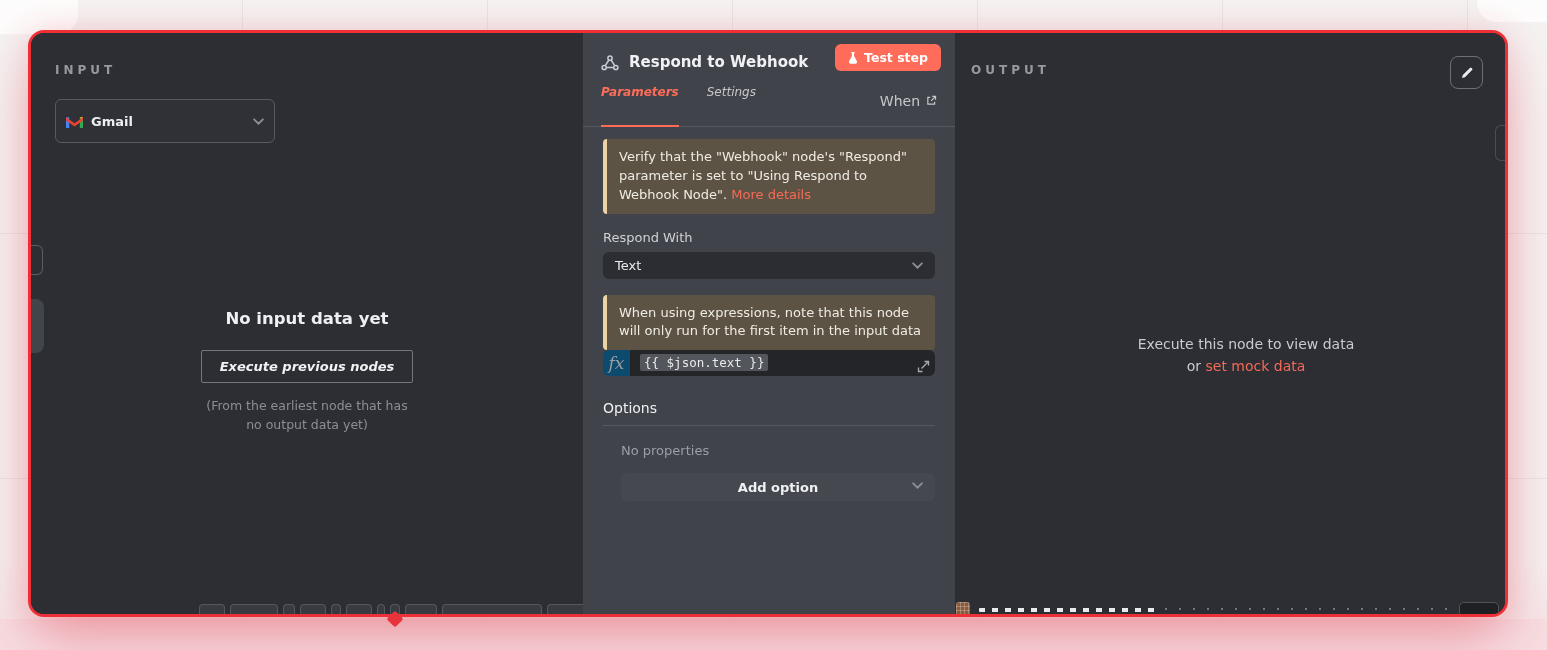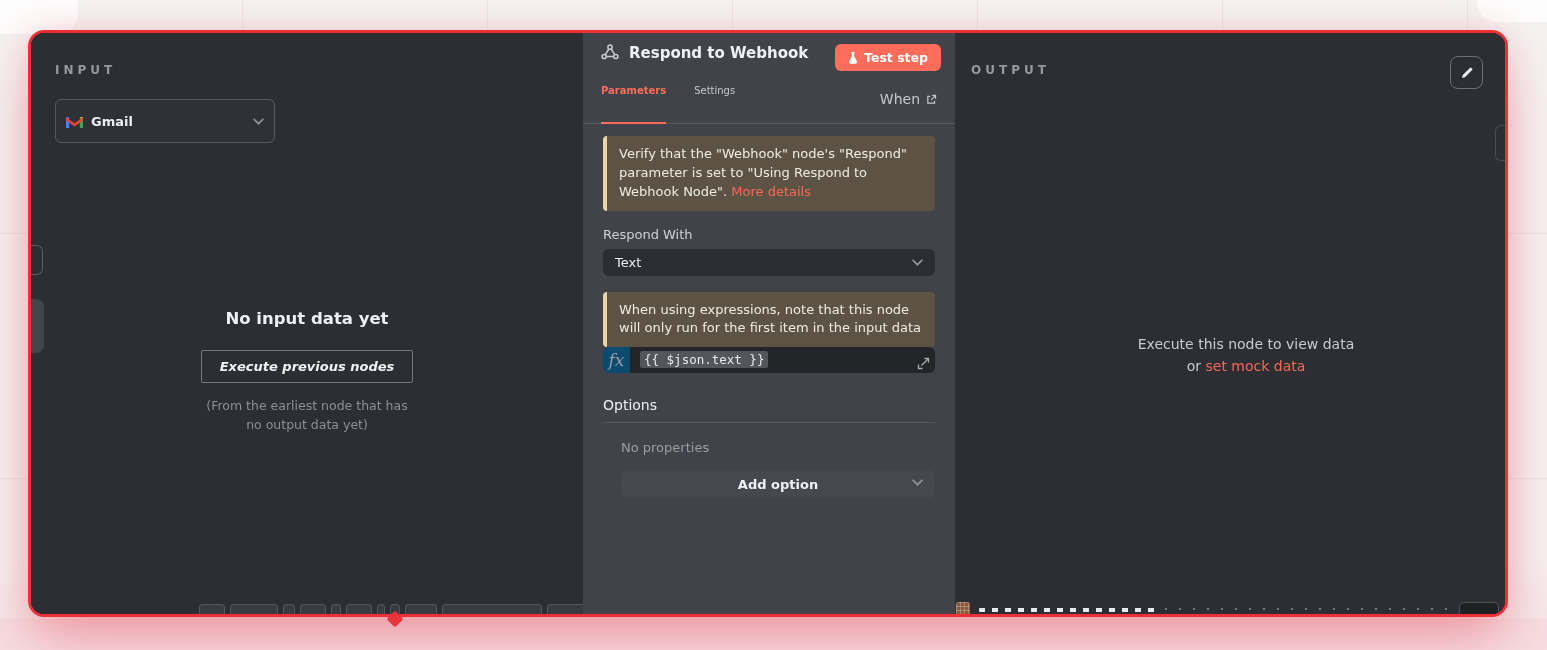--- a/index.html
+++ b/index.html
@@ -55,30 +55,30 @@
 
   .input-pills { position:absolute; bottom:0; left:168px; right:-40px; height:10px; display:flex; gap:5px; overflow:hidden; }
   .input-pills span { flex:none; height:16px; background:#393b41; border:1px solid #55575f; border-bottom:none; border-radius:4px 4px 0 0; }
 
   
   .edge-tab-outline { position:absolute; left:-1px; top:212px; width:13px; height:30px; border:1px solid #5c5e66; border-left:none; border-radius:0 6px 6px 0; }
   .edge-tab-fill { position:absolute; left:-1px; top:266px; width:14px; height:54px; background:#43454c; border-radius:0 8px 8px 0; }
 
   
   .node-panel { width:372px; flex:none; background:#41434a; display:flex; flex-direction:column; position:relative; }
-  .ndv-header { display:flex; align-items:flex-start; padding:11px 14px 0 18px; }
+  .ndv-header { display:flex; align-items:flex-end; padding:11px 14px 0 18px; }
   .node-icon { display:flex; color:#c9ccd2; }
   .node-title { margin-left:10px; color:#f0f1f4; font-size:15px; font-weight:bold; }
   .test-step-btn {
     margin-left:auto; background:#ff6d5a; border:none; border-radius:6px;
     color:#fff; font-size:12.5px; font-weight:bold; padding:6px 13px;
     display:flex; align-items:center; gap:6px; cursor:pointer; font-family:inherit;
   }
   .ndv-tabs { display:flex; align-items:stretch; padding:0 18px; margin-top:8px; border-bottom:1px solid #56585f; }
-  .tab { font-size:10px; padding:6px 0 26px; margin-right:28px; cursor:pointer; }
+  .tab { font-size:12px; padding:6px 0 26px; margin-right:28px; cursor:pointer;font-style:italic; }
   .tab.active { color:#ff6d5a; font-weight:600; border-bottom:2px solid #ff6d5a; margin-bottom:-1px; }
   .tab.plain { color:#c6c8ce; }
   .docs-link { margin-left:auto; margin-right:0; color:#c6c8ce; font-size:14px; display:flex; align-items:center; gap:6px; cursor:pointer; padding:6px 0 10px; }
 
   .ndv-body { flex:1; padding:12px 20px 0; overflow:hidden; }
   .notice {
     background:#5c5345; border-left:4px solid #ecd3a6; border-radius:4px;
     padding:9px 12px; color:#efece3; font-size:13px; line-height:1.45;
   }
   .notice .lnk { color:#f56a56; cursor:pointer; }

